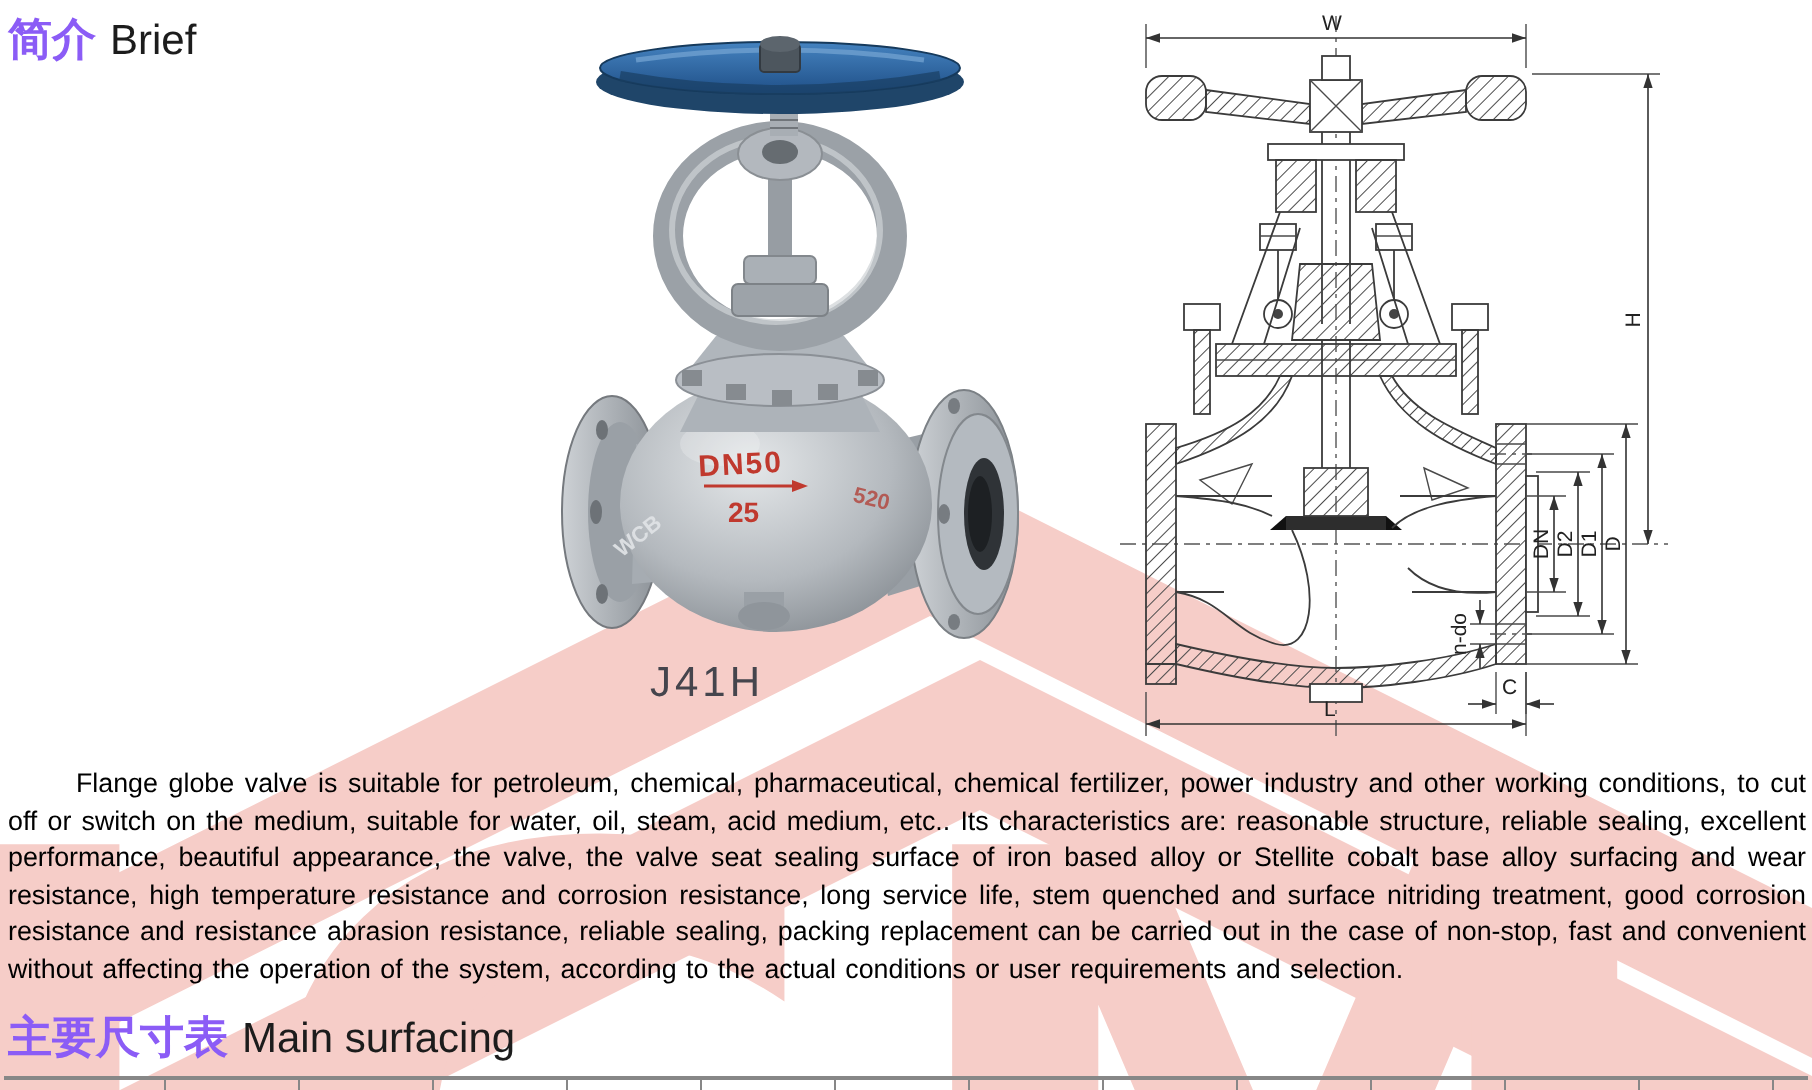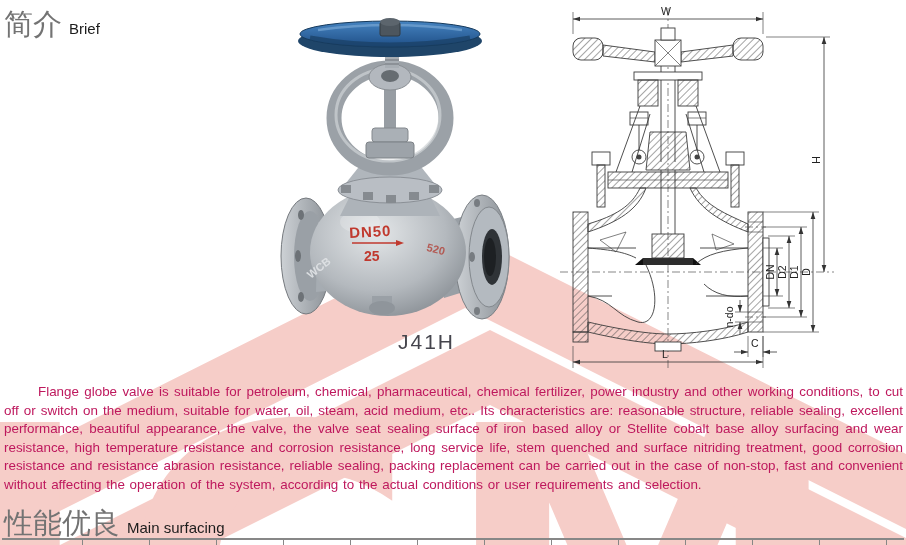--- a/index.html
+++ b/index.html
@@ -7,28 +7,28 @@
         font-family:"Liberation Sans","DejaVu Sans",sans-serif;color:#2e2e2e;}
   
   .wm-band{position:absolute;inset:0;background:#f6cdc8;}
   .wm-band.b1{clip-path:polygon(0px 466px,465px 233px,906px 454px,906px 529px,465px 308px,0px 541px);}
   .wm-band.b2{clip-path:polygon(0px 575px,490px 330px,906px 538px,906px 613px,490px 405px,0px 650px);}
   .wm-letters{position:absolute;left:-55px;top:374px;font-size:410px;line-height:1;
         font-weight:bold;letter-spacing:20px;color:#f6cdc8;white-space:nowrap;
         font-family:"DejaVu Sans","Liberation Sans",sans-serif;}
   
   .brief-heading{position:absolute;left:4px;top:5px;}
-  .h-zh{font-weight:normal;font-size:29px;color:#737373;}
-  .h-en{font-size:15px;color:#1c1c1c;margin-left:7px;margin-top:41px;}
+  .h-zh{font-weight:bold;font-size:22px;color:#8b5cf6;}
+  .h-en{font-size:21px;color:#1c1c1c;margin-left:7px;margin-top:41px;}
   .brief-text{position:absolute;left:2px;top:31px;width:237px;font-size:15.5px;
         line-height:22.2px;text-align:justify;text-indent:2em;color:#2d2d2d;letter-spacing:.4px;}
-  .model-label{position:absolute;left:325px;top:330px;width:130px;text-align:right;
+  .model-label{position:absolute;left:325px;top:330px;width:130px;text-align:left;
         font-size:21px;color:#45454d;letter-spacing:2px;}
   .en-paragraph{position:absolute;left:4px;top:383px;width:899px;font-size:13.4px;
-        line-height:18.5px;text-align:justify;text-indent:34px;color:#be185d;word-spacing:1px;}
+        line-height:18.5px;text-align:justify;text-indent:34px;color:#000000;word-spacing:1px;}
   .dims-heading{position:absolute;left:4px;top:504px;}
   .table-edge{position:absolute;left:2px;top:538px;width:902px;height:6px;
         border-top:2px solid #878787;
         background:repeating-linear-gradient(90deg,transparent 0 66px,#878787 66px 67px);
         background-position:14px 0;}
   
   .layer{position:absolute;left:0;top:0;}
   .dl{stroke:#3b3b3b;stroke-width:.9;fill:none;}
   .thin{stroke:#4a4a4a;stroke-width:.7;fill:none;}
   .cl{stroke:#555;stroke-width:.7;fill:none;stroke-dasharray:8 3 2 3;}
@@ -248,18 +248,18 @@
   <div class="brief-heading">
     <span class="h-zh">简介</span><span class="h-en">Brief</span>
   </div>
 
 
   <div class="model-label">J41H</div>
 
   <div class="en-paragraph">Flange globe valve is suitable for petroleum, chemical, pharmaceutical, chemical fertilizer, power industry and other working conditions, to cut off or switch on the medium, suitable for water, oil, steam, acid medium, etc.. Its characteristics are: reasonable structure, reliable sealing, excellent performance, beautiful appearance, the valve, the valve seat sealing surface of iron based alloy or Stellite cobalt base alloy surfacing and wear resistance, high temperature resistance and corrosion resistance, long service life, stem quenched and surface nitriding treatment, good corrosion resistance and resistance abrasion resistance, reliable sealing, packing replacement can be carried out in the case of non-stop, fast and convenient without affecting the operation of the system, according to the actual conditions or user requirements and selection.</div>
 
   <div class="dims-heading">
-    <span class="h-zh">性能优良</span><span class="h-en">Main surfacing</span>
+    <span class="h-zh">主要尺寸表</span><span class="h-en">Main surfacing</span>
   </div>
 
   <div class="table-edge"></div>
 
 </div>
 
 </body></html>

